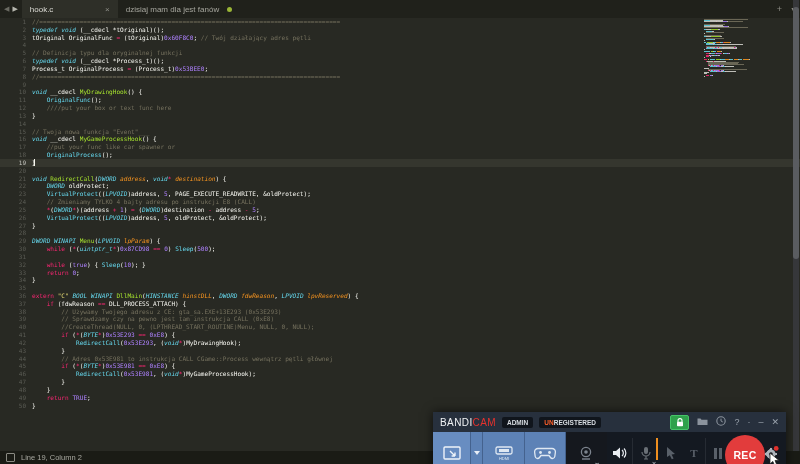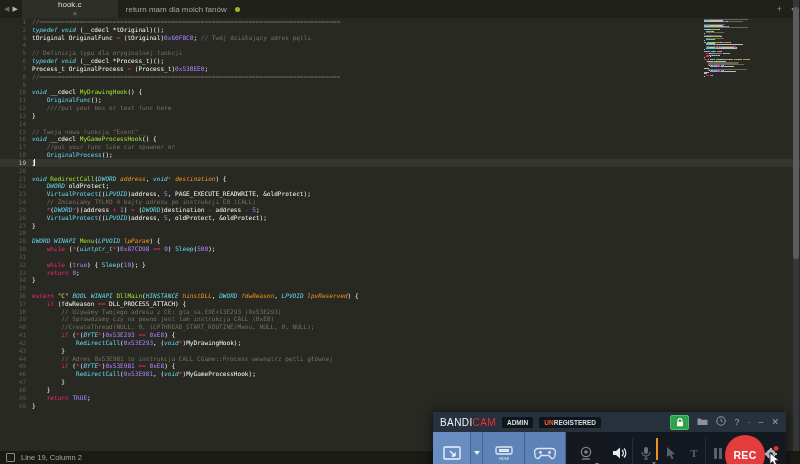--- a/index.html
+++ b/index.html
@@ -4,21 +4,21 @@
 <style>
   html,body{margin:0;padding:0;background:#111;}
   .screen{position:relative;width:800px;height:464px;overflow:hidden;background:#282923;
           font-family:"Liberation Sans",sans-serif;}
   
   .tabbar{position:absolute;left:0;top:0;width:800px;height:18px;background:#20211b;display:flex;align-items:stretch;}
   .tab-scroll{display:flex;align-items:center;gap:3px;padding:0 4px;font-size:7px;}
   .tab-scroll .a1{color:#6a6a62;}
   .tab-scroll .a2{color:#b6b6ae;}
   .tab{display:flex;align-items:center;font-size:8px;color:#a6a69e;padding:0 8px;position:relative;}
-  .tab.active{background:#2e2f28;color:#dcdcd6;width:80px;justify-content:space-between;flex-direction:column;}
+  .tab.active{background:#2e2f28;color:#dcdcd6;width:80px;justify-content:space-between;}
   .tab .close{color:#8f8f88;font-size:8px;margin-left:10px;}
   .tab .dot{width:5px;height:5px;border-radius:50%;background:#9ab636;margin-left:8px;display:inline-block;}
   .tab-actions{position:absolute;right:3px;top:0;height:18px;display:flex;align-items:center;gap:8px;color:#8c8c84;font-size:9px;}
   .tab-actions .ov{font-size:7px;}
   
   .code-wrap{position:absolute;left:0;top:18px;right:0;bottom:13px;overflow:hidden;background:#282923;}
   .crow{display:flex;height:7.84px;line-height:7.84px;font-family:"DejaVu Sans Mono",monospace;font-size:6.1px;white-space:pre;position:relative;}
   .crow.cur{background:#35362e;}
   .ln{width:26px;text-align:right;padding-right:6px;color:#5b5c55;flex:0 0 26px;font-size:6px;}
   .crow.cur .ln{color:#c6c6c0;}
@@ -73,21 +73,21 @@
   <div class="tabbar">
     <div class="tab-scroll">
       <span class="a1">◀</span>
       <span class="a2">▶</span>
     </div>
     <div class="tab active">
       <span>hook.c</span>
       <span class="close">×</span>
     </div>
     <div class="tab">
-      <span>return mam dla moich fanów</span>
+      <span>dzisiaj mam dla jest fanów</span>
       <span class="dot"></span>
     </div>
     <div class="tab-actions">
       <span>+</span>
       <span class="ov">▼</span>
     </div>
   </div>
 
   <div class="code-wrap">
     <div id="code-lines">

